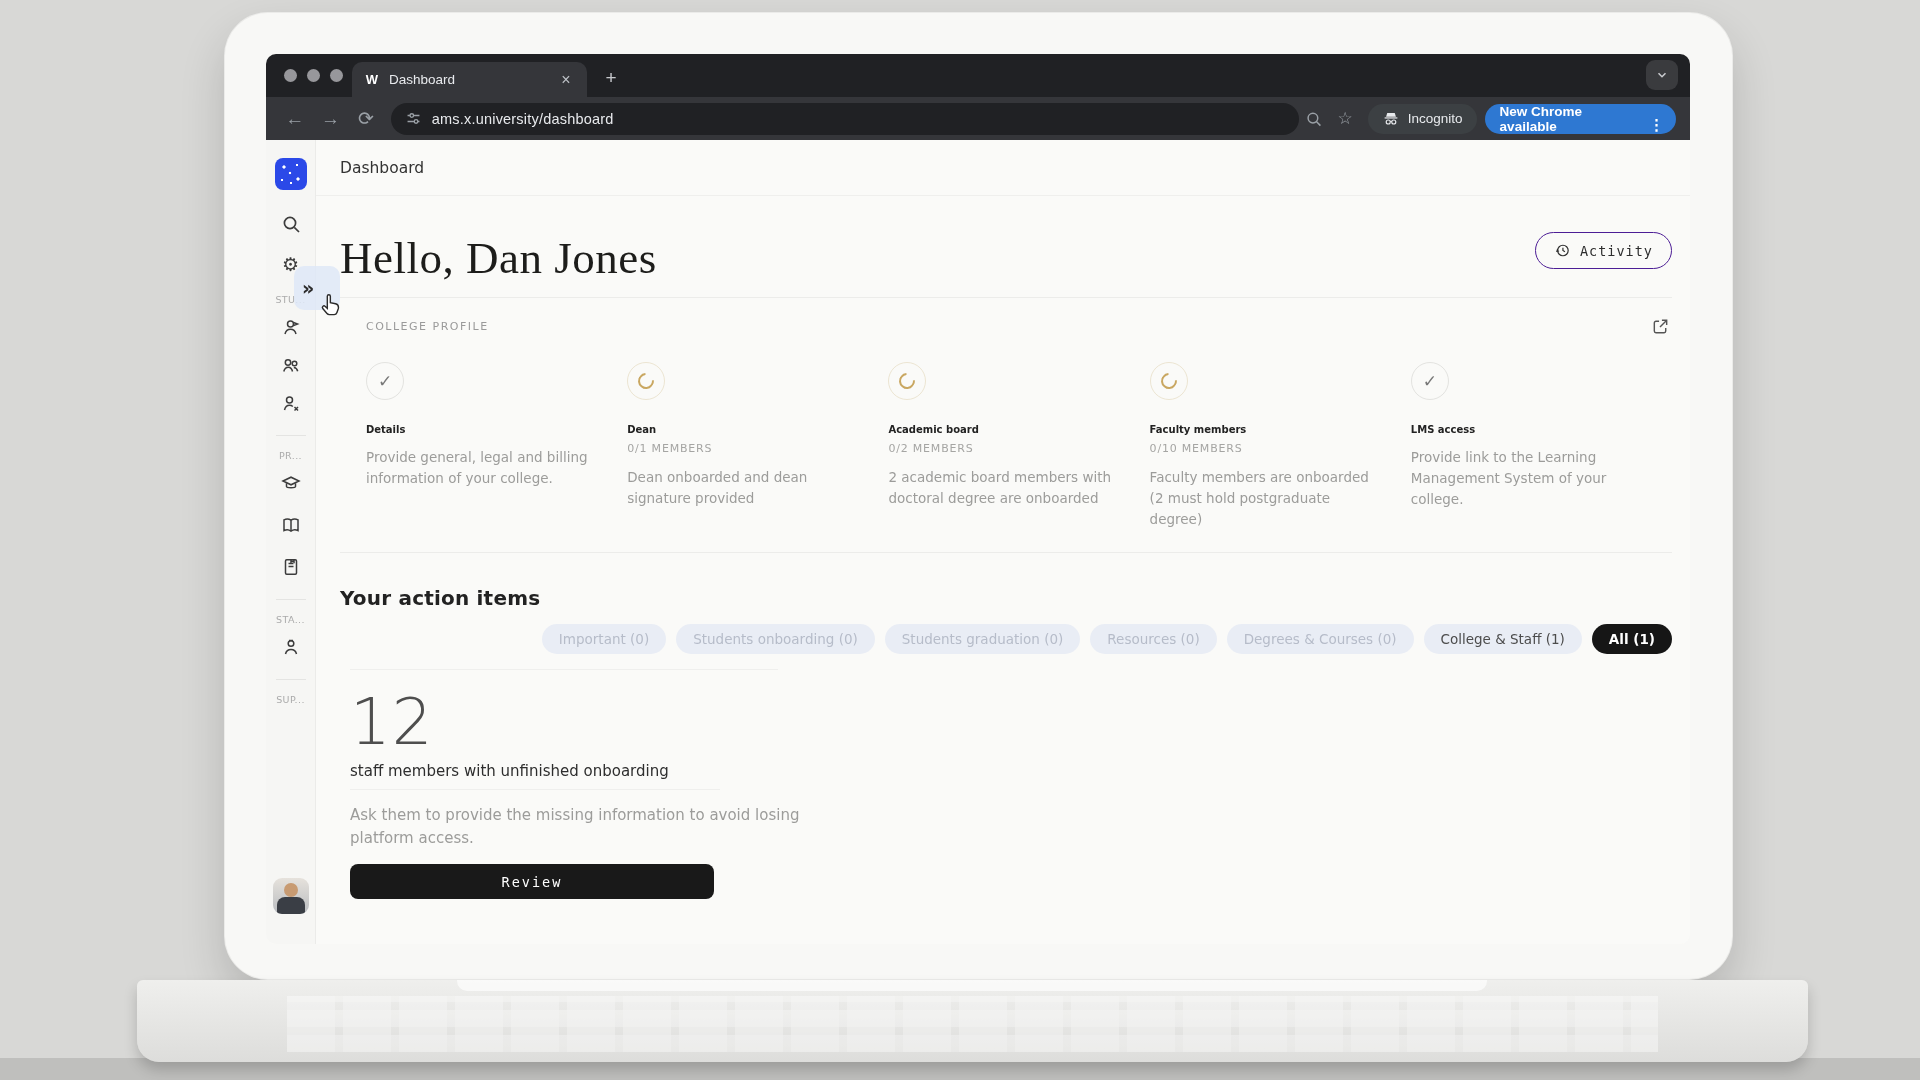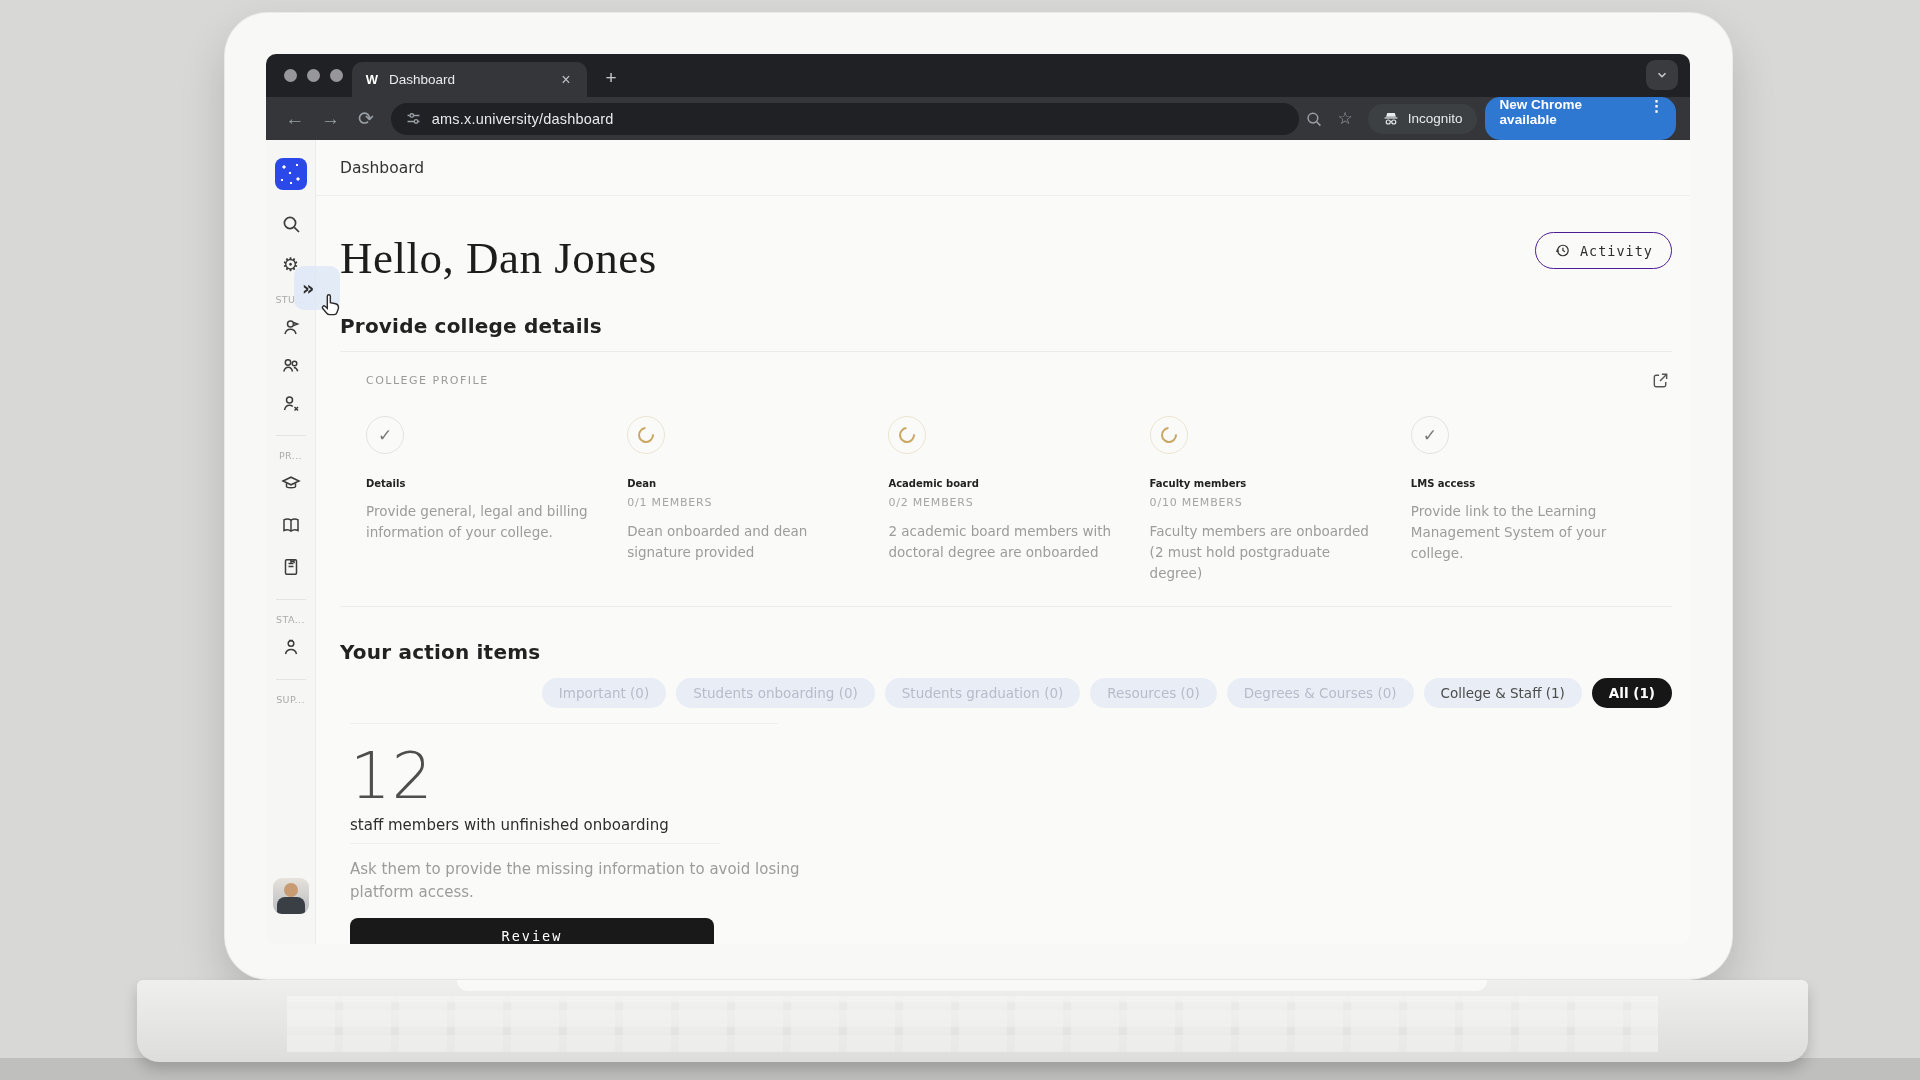--- a/index.html
+++ b/index.html
@@ -41,21 +41,21 @@
 
   .toolbar { height:43px; background:#35363a; display:flex; align-items:center; padding:0 14px; gap:6px; flex:none; }
   .nav-ic { color:#9aa0a6; font-size:19px; width:30px; height:30px; display:flex; align-items:center; justify-content:center; }
   .urlbar { margin-left:4px; width:920px; height:32px; background:#202124; border-radius:16px;
     display:flex; align-items:center; padding:0 14px; gap:10px; }
   .urlbar .url-text { color:#e8eaed; font-size:14.5px; letter-spacing:.2px; }
   .toolbar-right { margin-left:auto; display:flex; align-items:center; gap:8px; }
   .star-ic { color:#9aa0a6; font-size:17px; }
   .incog-chip { height:30px; background:#3c4043; border-radius:15px; display:flex; align-items:center;
     gap:8px; padding:0 14px; color:#e8eaed; font-size:13.5px; }
-  .update-pill { height:43px; background:#2e78d2; border-radius:15px; display:flex; align-items:flex-start;
+  .update-pill { height:30px; background:#2e78d2; border-radius:15px; display:flex; align-items:flex-end;
     gap:6px; padding:0 8px 0 15px; color:#fff; font-size:13.5px; font-weight:bold; }
   .update-pill .kebab { font-size:15px; color:#fff; padding:0 4px; }
 
   
   .page { flex:1; display:flex; background:#fafaf8; position:relative; overflow:hidden;
     font-family:"DejaVu Sans", sans-serif; }
 
   .sidebar { width:50px; background:#f6f6f4; border-right:1px solid #ebebe9; display:flex;
     flex-direction:column; align-items:center; padding:18px 0 30px; flex:none; }
   .logo { width:32px; height:32px; border-radius:8px; background-color:#2b49e8;
@@ -292,21 +292,20 @@
             <button class="activity-btn">
               <svg width="17" height="17" viewBox="0 0 20 20" fill="none" stroke="#2e2e2e" stroke-width="1.4">
                 <circle cx="10.5" cy="10" r="6.2"></circle>
                   <path d="M10.5 6.8V10l2.4 1.5"></path>
                   <path d="M4.3 8.2L3.4 10.9l2.6-.3"></path>
               </svg>
               <span>Activity</span>
             </button>
           </div>
 
-          <div class="section-title st-1">Provide college details</div>
           <div class="hr hr-1"></div>
 
           <div class="card-label-row">
             <span class="caps">COLLEGE PROFILE</span>
             <svg width="19" height="19" viewBox="0 0 20 20" fill="none" stroke="#555" stroke-width="1.5">
               <path d="M8.5 4.5H5.2c-.9 0-1.7.8-1.7 1.7v8.6c0 .9.8 1.7 1.7 1.7h8.6c.9 0 1.7-.8 1.7-1.7v-3.3"></path>
                 <path d="M11.5 3.5h5v5"></path>
                 <path d="M16.3 3.7l-6.8 6.8"></path>
             </svg>
           </div>

